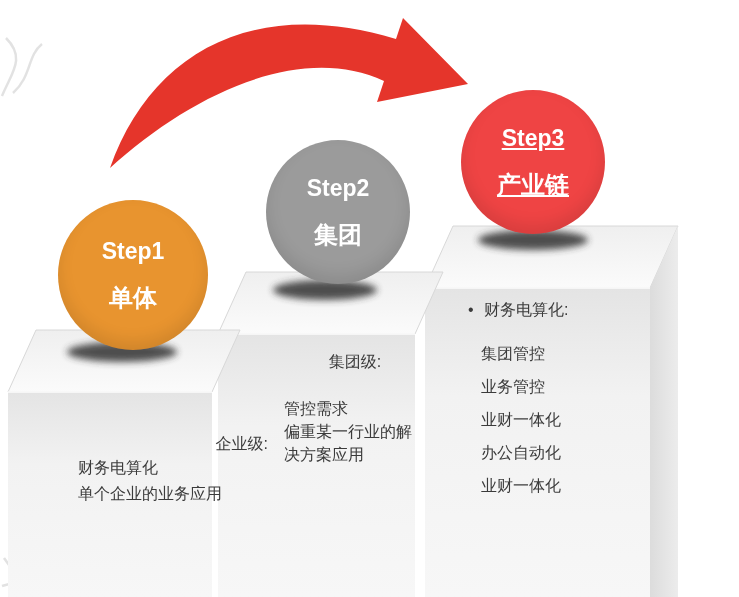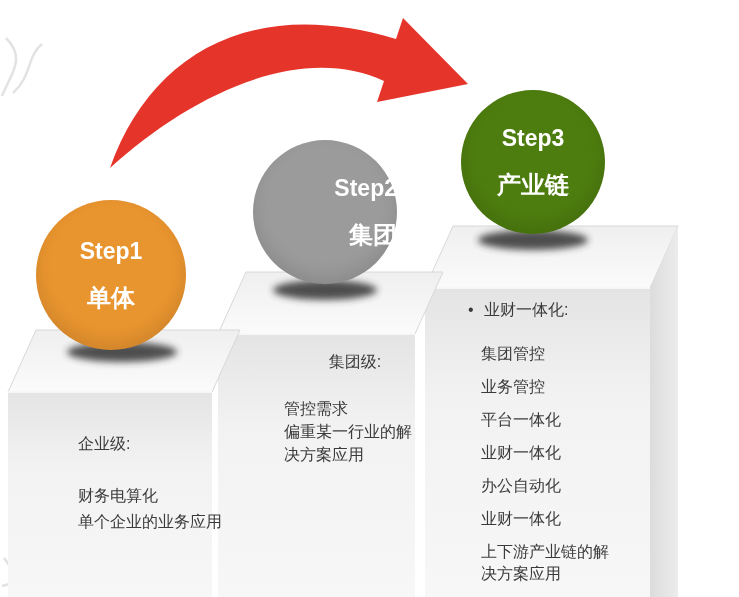--- a/index.html
+++ b/index.html
@@ -13,28 +13,28 @@
   }
   .bg-svg{position:absolute;left:0;top:0;}
   .circle{
     position:absolute;
     border-radius:50%;
     display:flex;flex-direction:column;
     align-items:center;justify-content:center;
     color:#ffffff;text-align:center;
     box-shadow:inset 0 -8px 16px rgba(0,0,0,0.10);
   }
-  .circle-step1{left:36px;top:200px;width:150px;height:150px;}
-  .circle-step2{left:253px;top:140px;width:144px;height:144px;align-items:flex-end;}
+  .circle-step1{left:58px;top:200px;width:150px;height:150px;}
+  .circle-step2{left:266px;top:140px;width:144px;height:144px;}
   .circle-step3{left:461px;top:90px;width:144px;height:144px;}
   .c-title{font-size:23px;font-weight:bold;line-height:1.25;}
   .c-sub{font-size:24px;font-weight:bold;line-height:1.25;margin-top:18px;}
   .block{position:absolute;font-size:16px;line-height:23px;color:#3b3b3b;}
   .block-step1{left:78px;top:432px;width:190px;}
-  .block-step1 .heading{margin-bottom:28px;}
+  .block-step1 .heading{text-align:right;}
   .block-step1 .line{line-height:26px;}
   .block-step2{left:284px;top:350px;width:142px;}
   .block-step2 .heading{margin-bottom:24px;text-align:center;}
   .block-step2 .line{line-height:23px;}
   .block-step3{left:468px;top:298px;width:152px;}
   .block-step3 .heading-row{margin-bottom:23px;}
   .block-step3 .bullet{display:inline-block;width:16px;}
   .block-step3 .li{margin-left:13px;margin-bottom:11px;line-height:22px;width:137px;font-family:Liberation Mono, monospace;}
 </style>
 </head>
@@ -105,43 +105,41 @@
   <div class="circle circle-step1" style="background-color: rgb(232, 148, 47);">
     <div class="c-title">Step1</div>
     <div class="c-sub">单体</div>
   </div>
 
   <div class="circle circle-step2" style="background-color: rgb(155, 155, 155);">
     <div class="c-title">Step2</div>
     <div class="c-sub">集团</div>
   </div>
 
-  <div class="circle circle-step3" style="background-color: #4d7c0f;">
+  <div class="circle circle-step3" style="background-color: #ef4444; text-decoration: underline;">
     <div class="c-title">Step3</div>
     <div class="c-sub">产业链</div>
   </div>
 
   <div class="block block-step1">
     <div class="heading">企业级:</div>
     <div class="line">财务电算化</div>
     <div class="line">单个企业的业务应用</div>
   </div>
 
   <div class="block block-step2">
     <div class="heading">集团级:</div>
     <div class="line">管控需求</div>
     <div class="line">偏重某一行业的解决方案应用</div>
   </div>
 
   <div class="block block-step3">
     <div class="heading-row">
-      <span class="bullet">•</span><span>业财一体化:</span>
+      <span class="bullet">•</span><span>财务电算化:</span>
     </div>
     <div class="li">集团管控</div>
     <div class="li">业务管控</div>
-    <div class="li">平台一体化</div>
     <div class="li">业财一体化</div>
     <div class="li">办公自动化</div>
     <div class="li">业财一体化</div>
-    <div class="li">上下游产业链的解决方案应用</div>
   </div>
 
 </div>
 
 </body></html>

